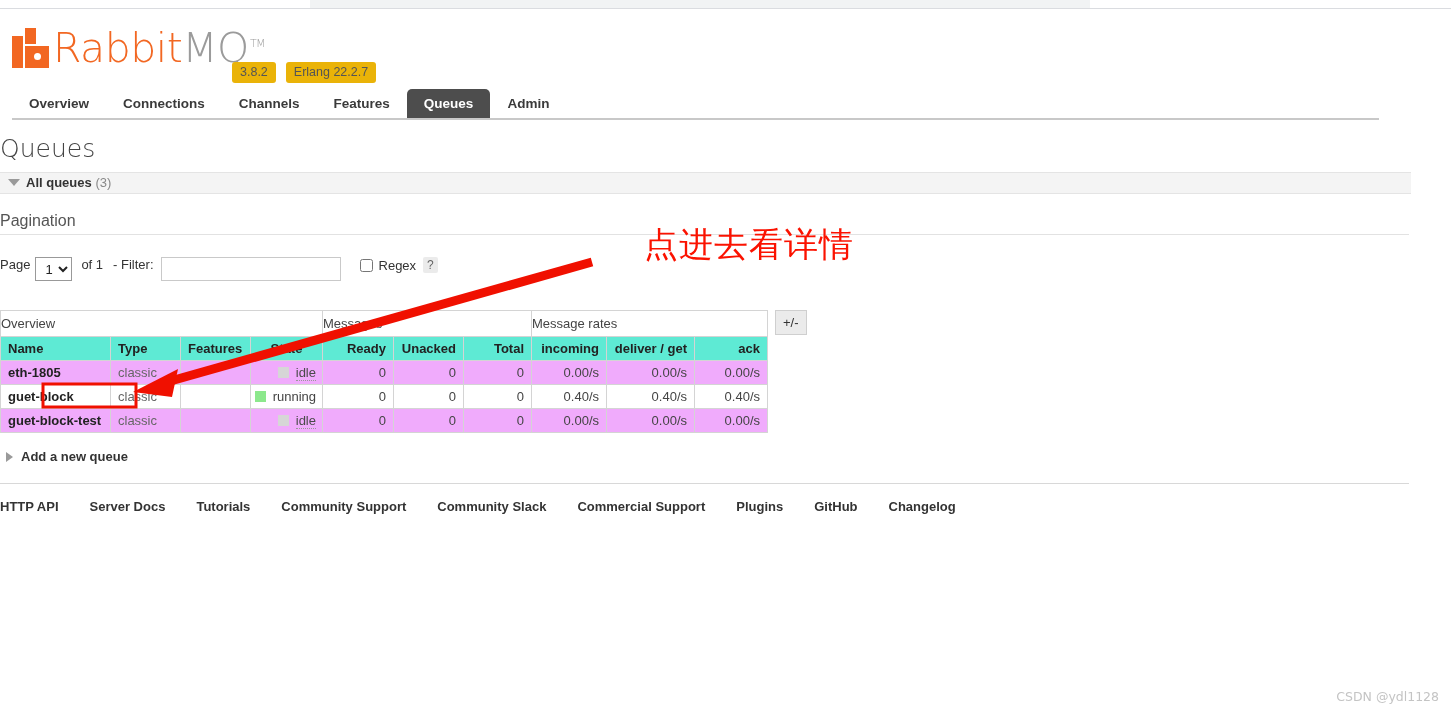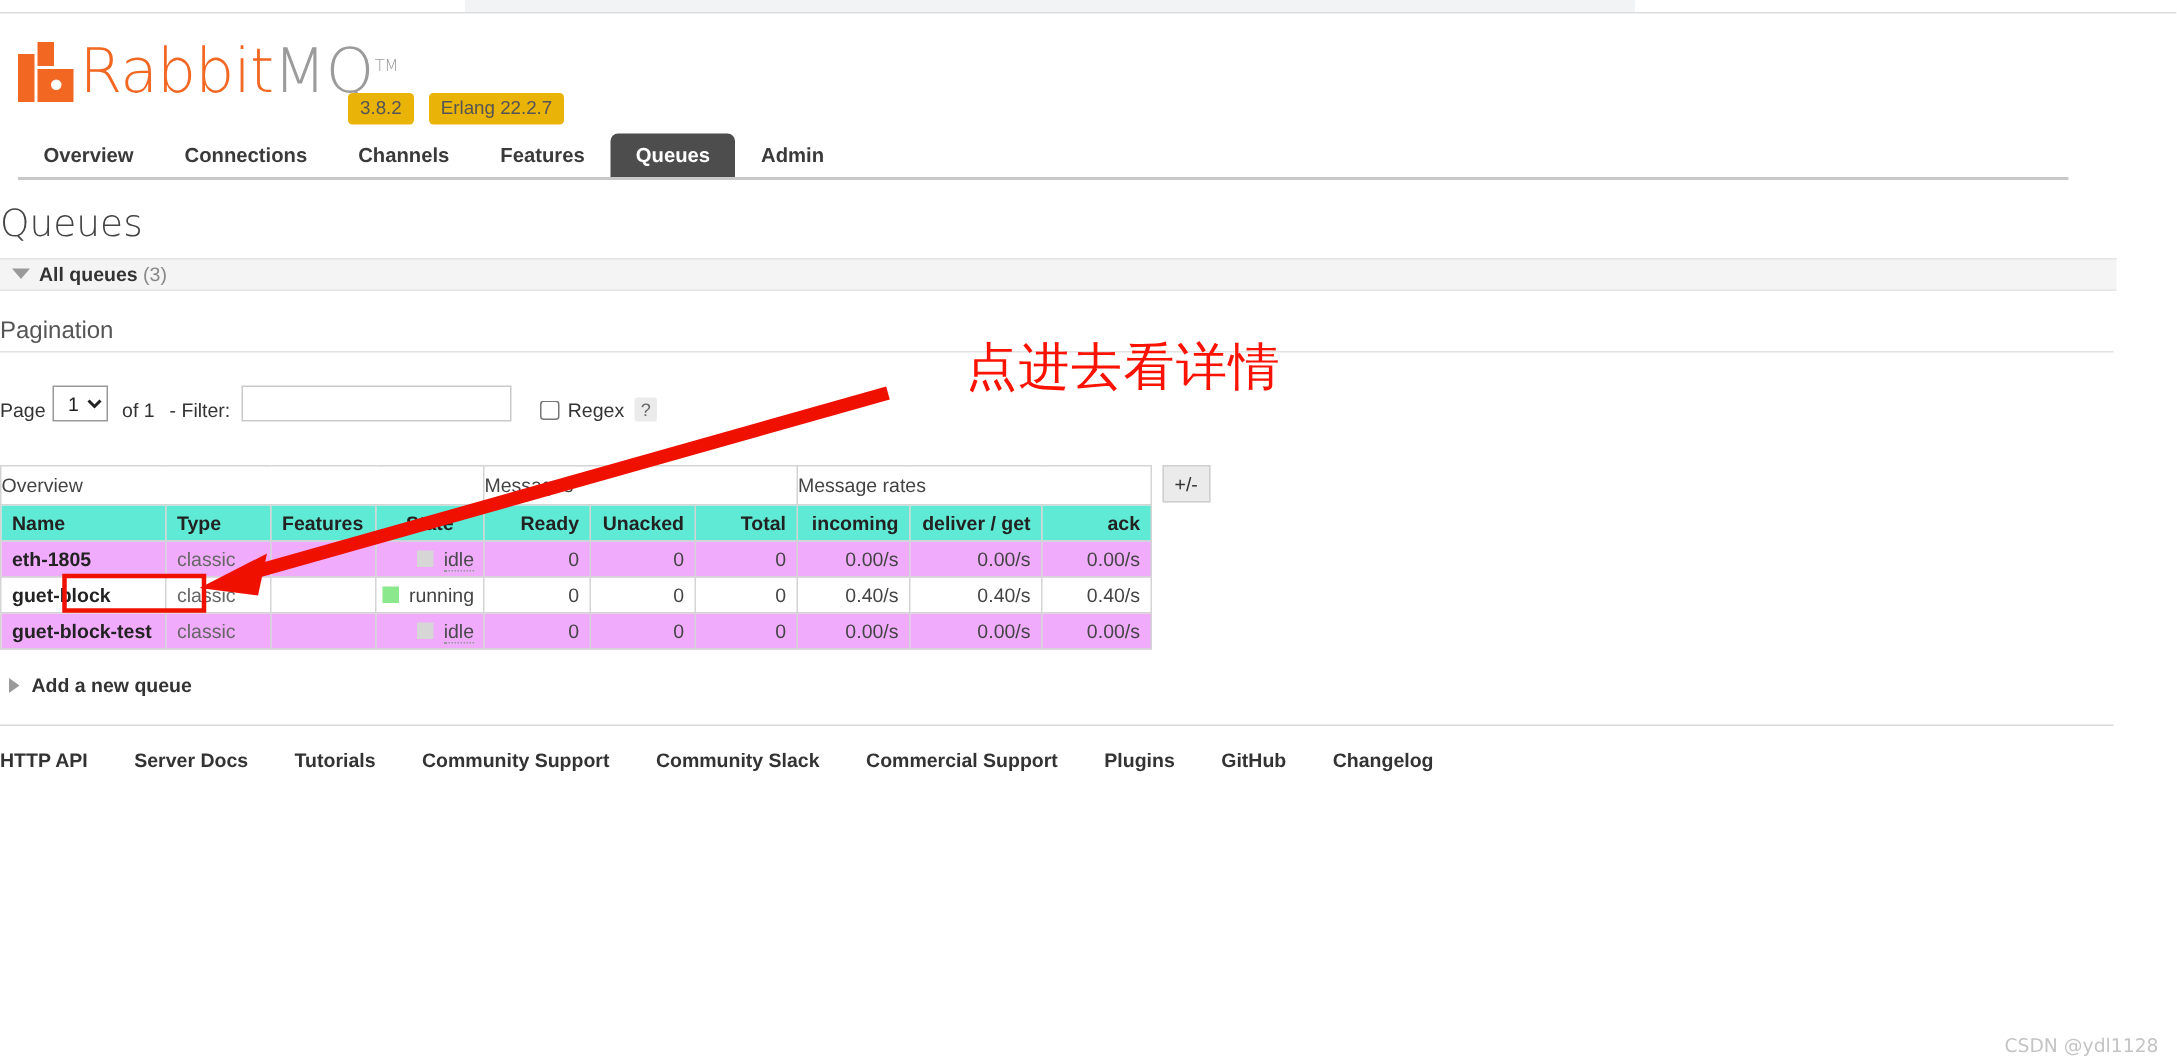--- a/index.html
+++ b/index.html
@@ -59,21 +59,21 @@
   }
   .tri-down{display:inline-block;width:0;height:0;border-left:6px solid transparent;border-right:6px solid transparent;border-top:7px solid #9a9a9a;margin:0 6px 2px 6px;vertical-align:middle;}
   .tri-right{display:inline-block;width:0;height:0;border-top:5px solid transparent;border-bottom:5px solid transparent;border-left:7px solid #9a9a9a;margin:0 8px 1px 6px;vertical-align:middle;}
   .sec-label{font-weight:bold;color:#333;}
   .sec-count{color:#888;font-weight:normal;}
 
   
   .pagination-wrap{margin-top:18px;}
   .pag-title{font-size:16px;color:#555;padding-bottom:4px;}
   .pag-rule{height:1px;background:#e2e2e2;width:1409px;}
-  .pag-row{display:flex;align-items:flex-end;margin-top:22px;height:24px;font-size:13px;color:#333;}
+  .pag-row{display:flex;align-items:flex-start;margin-top:22px;height:24px;font-size:13px;color:#333;}
   .pag-row .lbl{margin-right:5px;}
   select.page-select{
     font-family:"Liberation Sans",sans-serif;font-size:13px;
     height:24px;padding:1px 2px 1px 5px;border:1px solid #999;background:#fff;color:#222;
   }
   .of{margin:0 6px 0 9px;}
   .filter-lbl{margin:0 7px 0 4px;}
   input.filter-box{
     width:170px;height:20px;border:1px solid #c9c9c9;background:#fff;
     font-family:"Liberation Sans",sans-serif;font-size:13px;padding:1px 4px;

